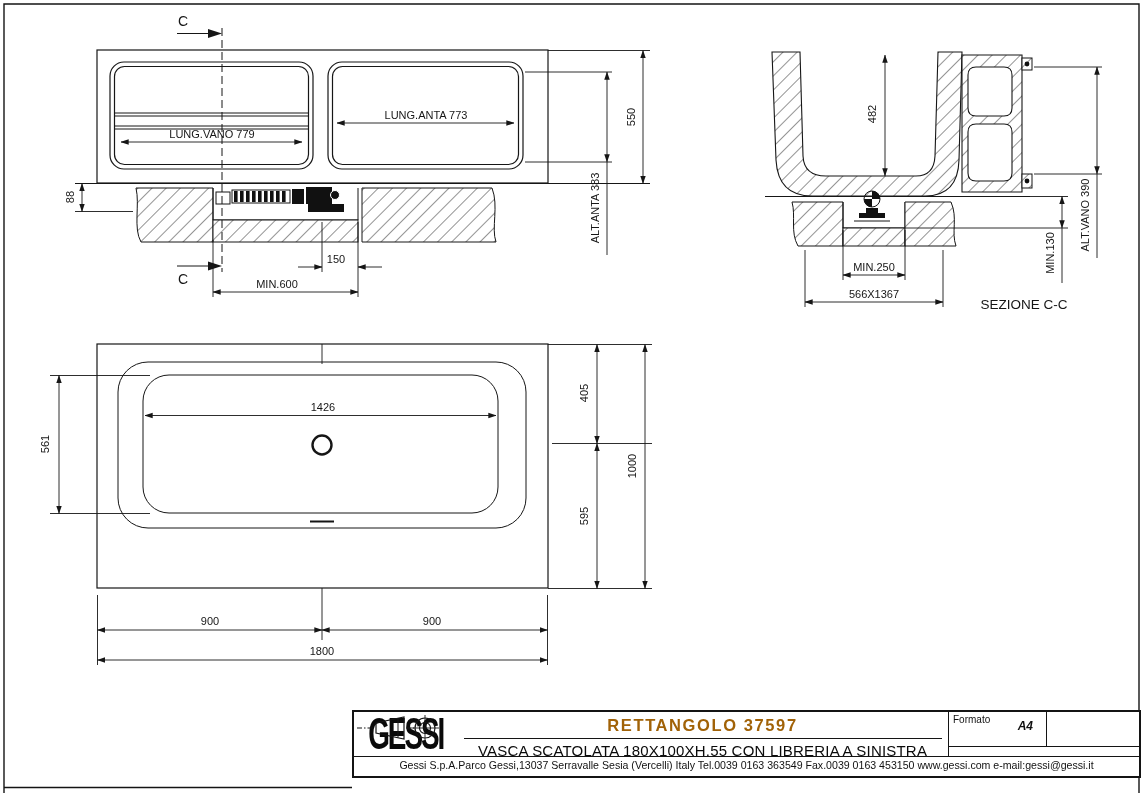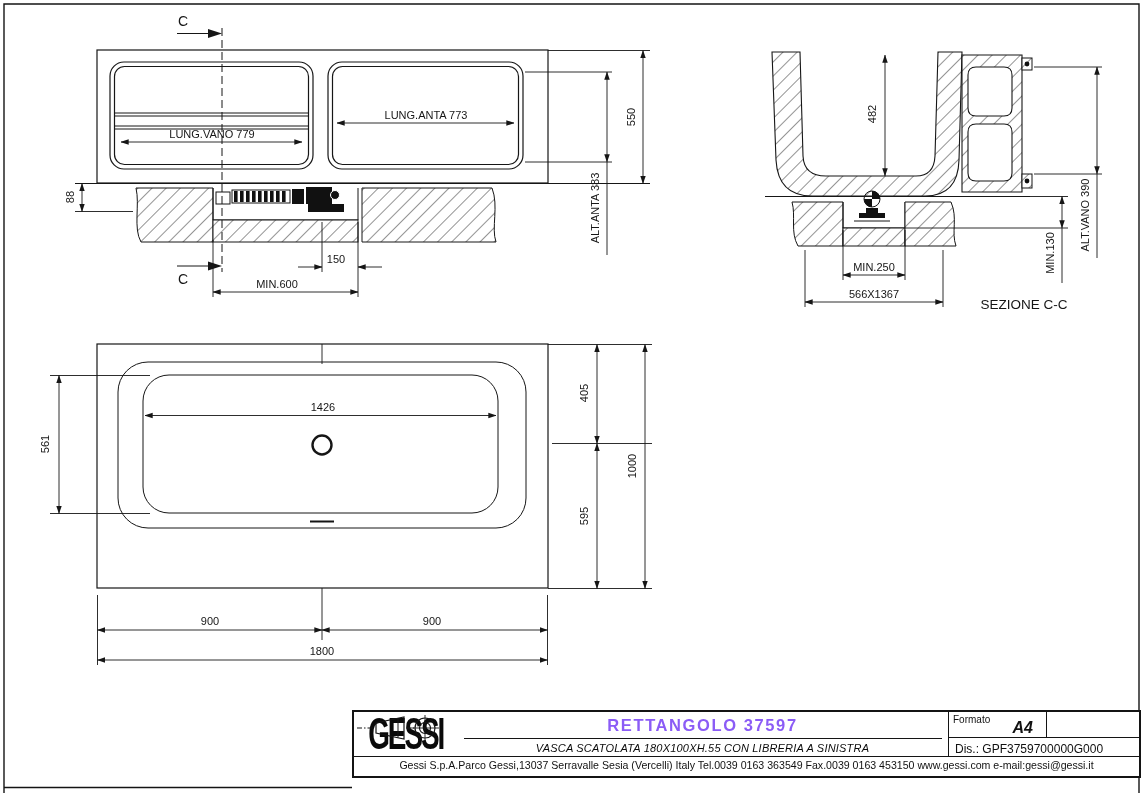--- a/index.html
+++ b/index.html
@@ -12,28 +12,28 @@
   .ctxt{font-size:14px;}
 
   
   .titleblock{position:absolute;left:352px;top:710px;width:789px;height:68px;
               border:2px solid #141414;box-sizing:border-box;display:flex;flex-direction:column;background:#fff;}
   .tb-main{flex:1;display:flex;border-bottom:1.6px solid #141414;min-height:0;}
   .tb-logo{width:103px;display:flex;align-items:center;justify-content:center;overflow:hidden;}
   .tb-logo span{font-weight:700;font-size:34px;letter-spacing:-2.5px;color:#0a0a0a;
                 display:inline-block;transform:scaleY(1.30) scaleX(0.82);}
   .tb-title-cell{flex:1;text-align:center;padding-top:4px;min-width:0;}
-  .tb-title{font-weight:700;font-size:16.5px;letter-spacing:1.6px;color:#8b5cf6;}
+  .tb-title{font-weight:700;font-size:16.5px;letter-spacing:1.6px;color:#a16207;}
   .tb-divider{width:478px;margin:3px auto 3px auto;border-top:1.6px solid #141414;height:0;}
-  .tb-subtitle{font-size:11px;color:#0a0a0a;letter-spacing:0.2px;font-style:italic;}
+  .tb-subtitle{font-size:15px;color:#0a0a0a;letter-spacing:0.2px;}
   .tb-right{width:190px;border-left:1.6px solid #141414;display:flex;flex-direction:column;}
   .tb-right-top{height:34px;display:flex;border-bottom:1.6px solid #141414;}
   .tb-formato{width:97px;border-right:1.6px solid #141414;position:relative;}
   .tb-formato-label{position:absolute;left:4px;top:2px;font-size:10px;}
-  .tb-formato-value{position:absolute;right:13px;top:7px;font-size:16px;font-weight:700;font-style:italic;}
+  .tb-formato-value{position:absolute;right:13px;top:7px;font-size:12px;font-weight:700;font-style:italic;}
   .tb-proj{flex:1;display:flex;align-items:center;justify-content:center;}
   .tb-dis{flex:1;font-size:12px;padding:4px 0 0 6px;white-space:nowrap;}
   .tb-address{height:19px;font-size:10.6px;text-align:center;line-height:17px;white-space:nowrap;overflow:hidden;}
 </style>
 </head>
 <body>
 
 <div class="page">
 
 <svg width="1143" height="793" viewBox="0 0 1143 793">
@@ -256,19 +256,18 @@
               <line x1="44" y1="6.5" x2="44" y2="25.5" stroke-width="1"></line>
               <line x1="52" y1="16" x2="60" y2="16" stroke-dasharray="5 2 1.5 2"></line>
               <circle cx="71" cy="16" r="10"></circle>
               <circle cx="71" cy="16" r="5.5"></circle>
               <line x1="57" y1="16" x2="85" y2="16" stroke-width="0.9"></line>
               <line x1="71" y1="3" x2="71" y2="29" stroke-width="0.9"></line>
             </g>
           </svg>
         </div>
       </div>
-      <div class="tb-dis">Dis.: GPF3759700000G000</div>
     </div>
   </div>
   <div class="tb-address">Gessi S.p.A.Parco Gessi,13037 Serravalle Sesia (Vercelli) Italy Tel.0039 0163 363549 Fax.0039 0163 453150 www.gessi.com e-mail:gessi@gessi.it</div>
 </div>
 
 </div>
 
 </body></html>

